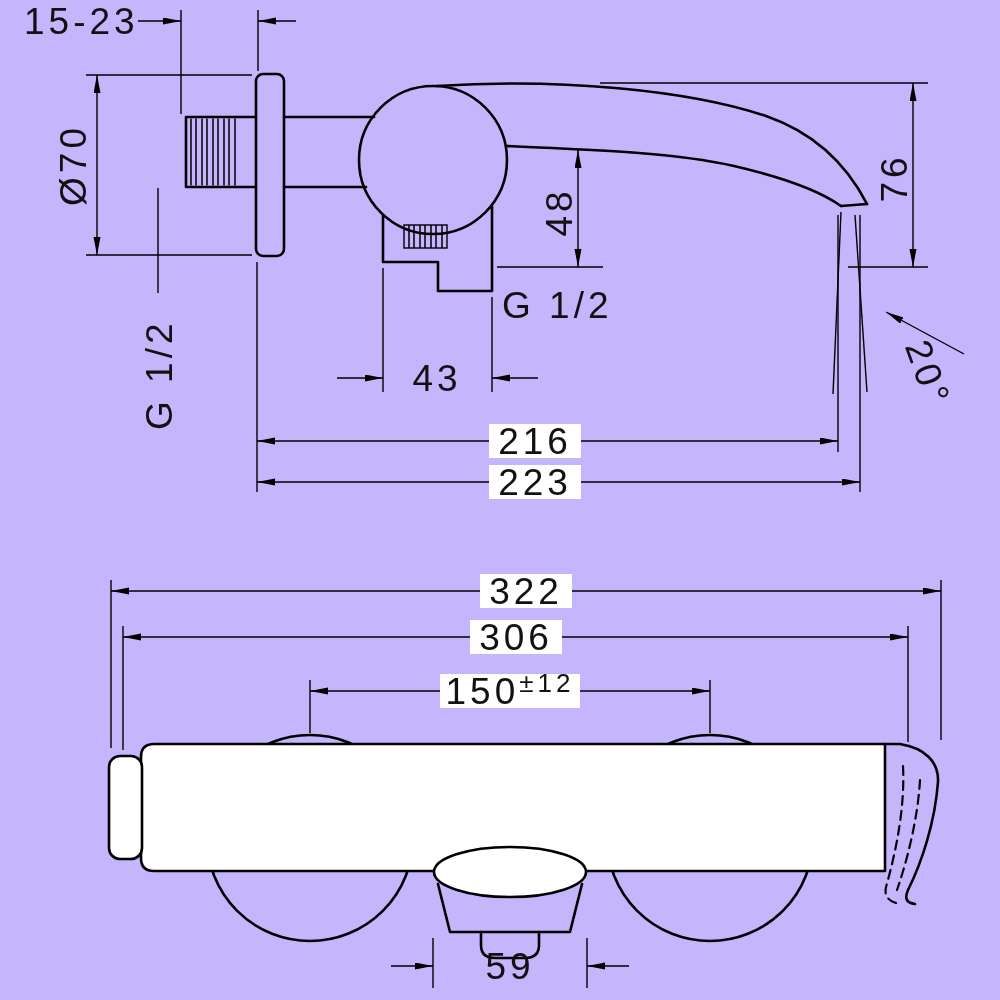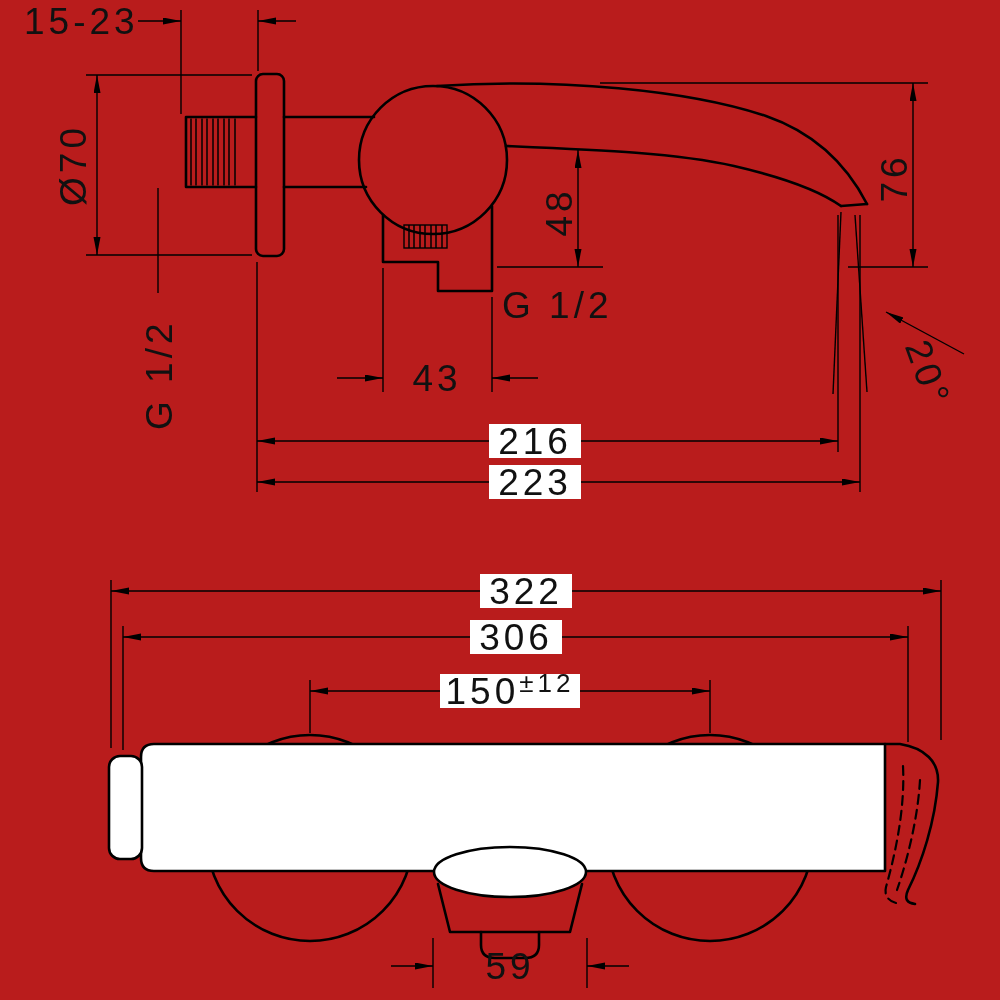--- a/index.html
+++ b/index.html
@@ -1,19 +1,19 @@
 <!DOCTYPE html>
 <html><head>
 <meta charset="utf-8">
 <style>
   html, body { margin: 0; padding: 0; background: #ffffff; }
   .canvas {
     width: 1000px; height: 1000px;
     position: relative;
-    background: #b91c1c;
+    background: #c4b5fd;
     font-family: "Liberation Sans", sans-serif;
   }
   svg { display: block; }
   text {
     font-family: "Liberation Sans", sans-serif;
     font-size: 37px;
     letter-spacing: 4px;
     fill: #111111;
   }
   .outline { fill: none; stroke: #000; stroke-width: 2.6; stroke-linecap: round; stroke-linejoin: round; }

